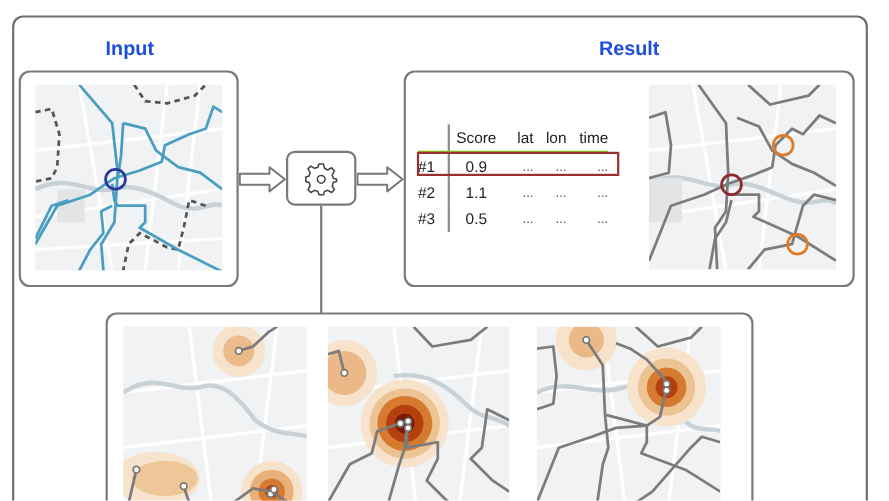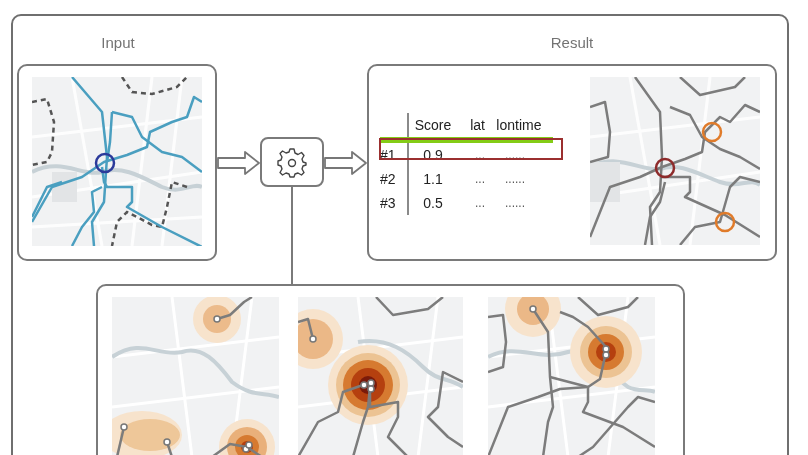--- a/index.html
+++ b/index.html
@@ -1,30 +1,30 @@
 <!DOCTYPE html>
 <html><head>
 <meta charset="utf-8">
 <style>
   html,body{margin:0;padding:0;background:#ffffff;}
   body{width:808px;height:455px;position:relative;overflow:hidden;font-family:"Liberation Sans",sans-serif;color:#111;}
   .abs{position:absolute;}
   .frame{position:absolute;left:11px;top:14px;width:778px;height:460px;border:2px solid #6f6f6f;border-radius:10px;box-sizing:border-box;}
   .box{position:absolute;border:2px solid #7a7a7a;border-radius:10px;box-sizing:border-box;background:#fff;}
-  .label{position:absolute;font-weight:normal;font-size:15px;text-align:center;color:#737373;}
+  .label{position:absolute;font-weight:bold;font-size:18px;text-align:center;color:#1d4ed8;}
   .map{position:absolute;background:#f1f2f3;overflow:hidden;}
   .map svg{position:absolute;left:0;top:0;}
   table.res{position:absolute;left:380px;top:113px;border-collapse:collapse;font-size:14px;color:#222;}
   table.res td, table.res th{padding:0;height:24px;font-weight:normal;}
-  .hdr th{border-bottom:6px solid #84cc16;height:22px;}
+  .hdr th{border-bottom:2px solid #84cc16;height:22px;}
   .rk{width:25px;text-align:left;border-right:2px solid #8a8a8a;padding-right:2px !important;}
   .sc{width:48px;text-align:center;}
   .lt{width:28px;text-align:right;}
   .ln{width:30px;text-align:right;}
-  .tm{width:38px;text-align:left;}
+  .tm{width:38px;text-align:right;}
   .dots{color:#555;font-size:12px;}
   .hl{position:absolute;left:379px;top:138px;width:184px;height:22px;border:2px solid #9b2f2f;box-sizing:border-box;}
 </style>
 </head>
 <body>
 
 <div class="frame"></div>
 
 <div class="label" style="left:68px;top:34px;width:100px;">Input</div>
 <div class="label" style="left:522px;top:34px;width:100px;">Result</div>

